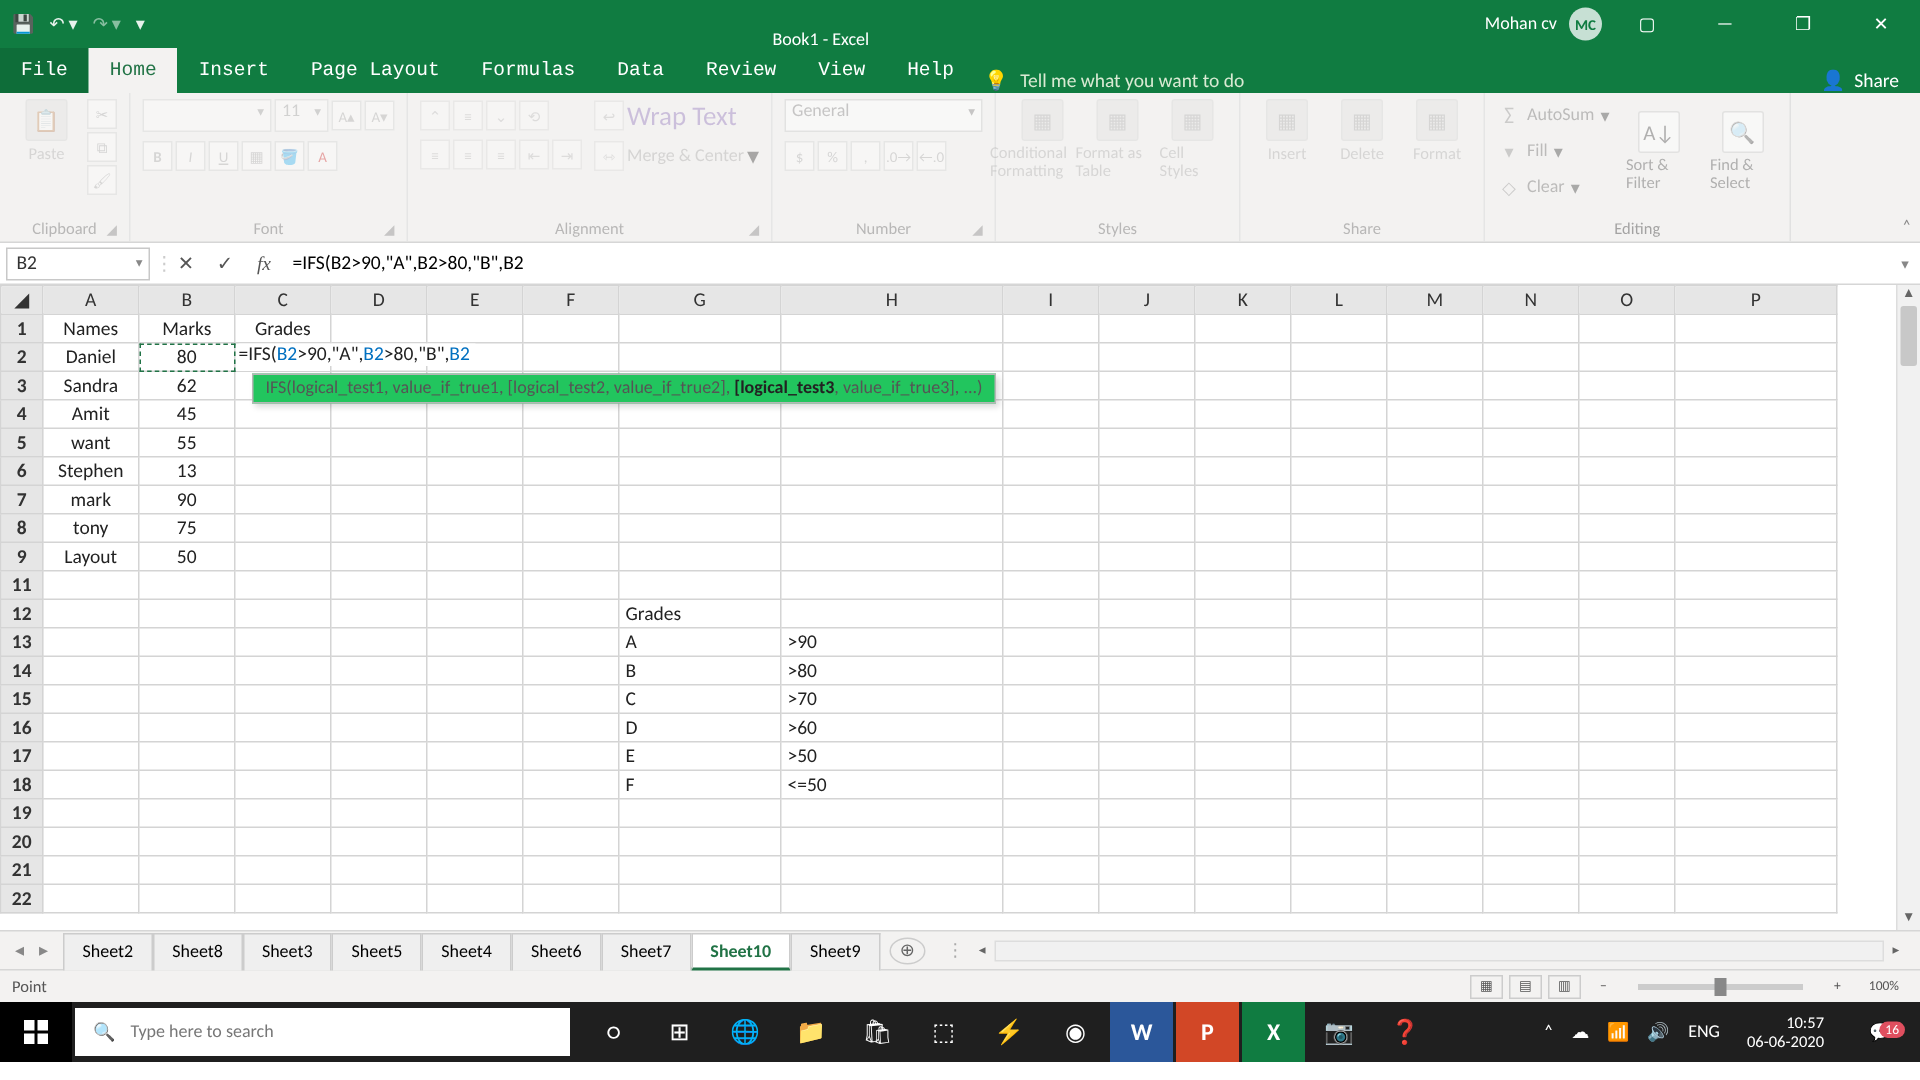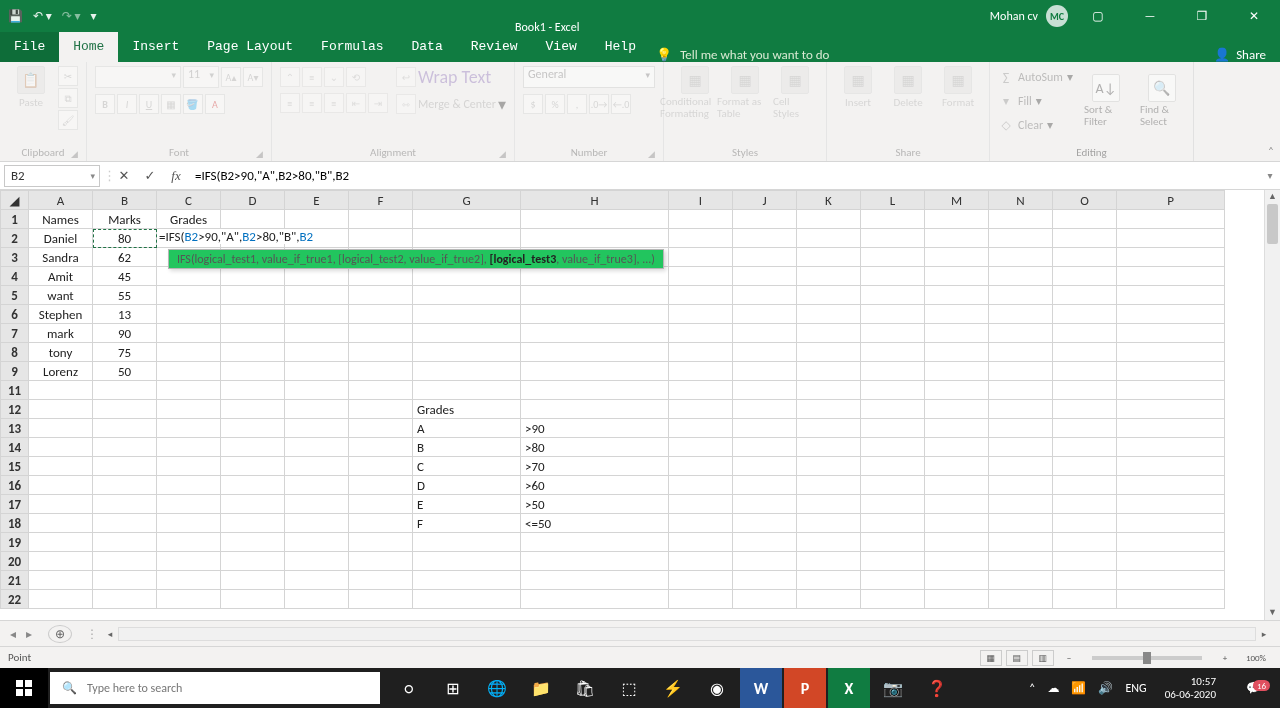--- a/index.html
+++ b/index.html
@@ -493,21 +493,21 @@
           <td></td>
           <td></td>
           <td></td>
           <td></td>
           <td></td>
           <td></td>
           <td></td>
         </tr>
         <tr>
           <th class="rh">9</th>
-          <td>Lorenz</td>
+          <td>Layout</td>
           <td>50</td>
           <td></td>
           <td></td>
           <td></td>
           <td></td>
           <td></td>
           <td></td>
           <td></td>
           <td></td>
           <td></td>
@@ -756,20 +756,31 @@
     <div class="arr up">▲</div>
     <div class="thumb"></div>
     <div class="arr dn">▼</div>
   </div>
 </div>
 
 <div class="sheettabs">
   <div class="nav">
       <span>◂</span>
       <span>▸</span>
+    </div>
+  <div id="sheettabs-list" style="display:flex">
+      <div class="tab">Sheet2</div>
+      <div class="tab">Sheet8</div>
+      <div class="tab">Sheet3</div>
+      <div class="tab">Sheet5</div>
+      <div class="tab">Sheet4</div>
+      <div class="tab">Sheet6</div>
+      <div class="tab">Sheet7</div>
+      <div class="tab active">Sheet10</div>
+      <div class="tab">Sheet9</div>
     </div>
   <div class="add">⊕</div>
   <div class="hscroll">
     <span style="color:#aaa;margin-right:4px">⋮</span>
     <span class="arr">◂</span>
       <div class="track"></div>
       <span class="arr">▸</span>
   </div>
 </div>
 

